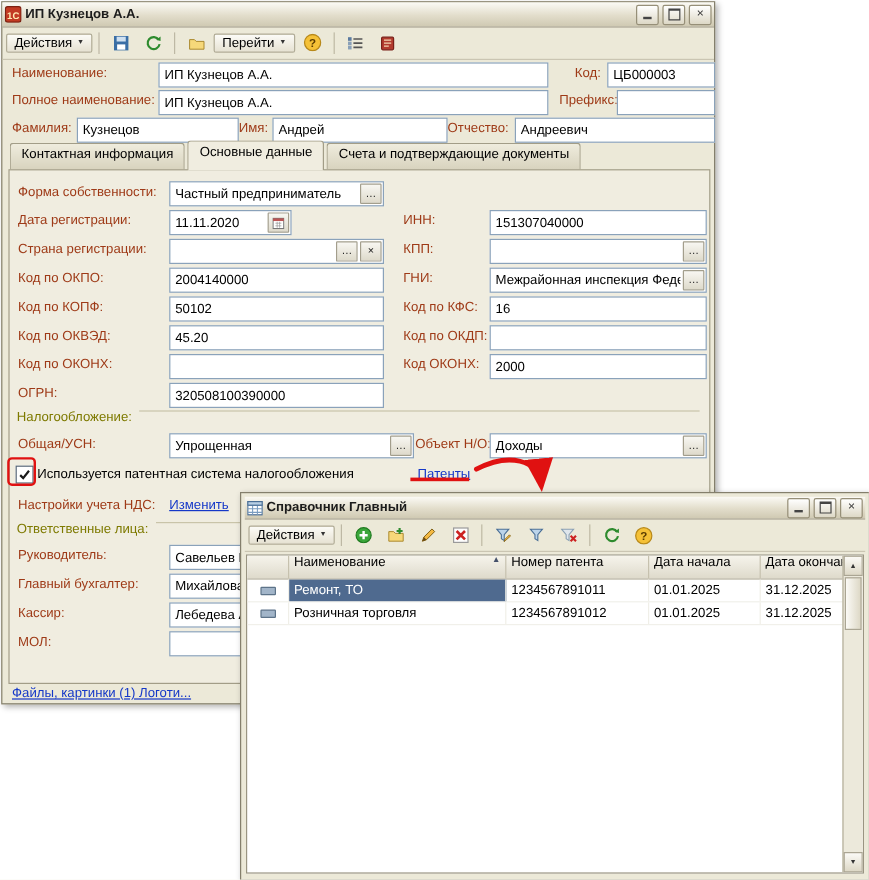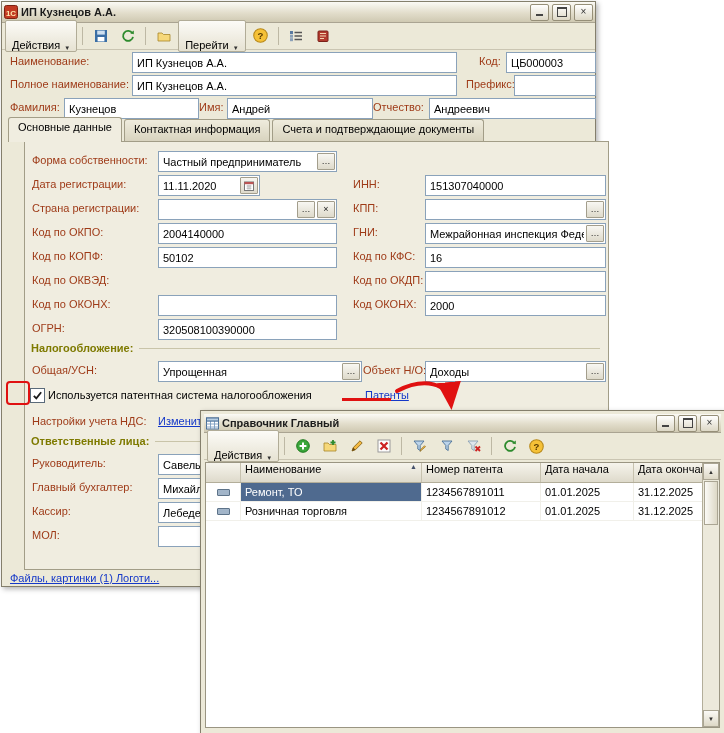--- a/index.html
+++ b/index.html
@@ -7,39 +7,39 @@
   .stage{position:relative;width:724px;height:733px;overflow:hidden;background:#fff}
 
   .window{position:absolute;background:#ece9d8;border:1px solid #847f6c;box-shadow:2px 2px 5px rgba(0,0,0,.3)}
   .titlebar{position:absolute;display:flex;align-items:center;gap:3px;background:linear-gradient(180deg,#fbfaf5 0%,#e2ddcb 55%,#cfc9b2 100%);border-bottom:1px solid #aaa492;padding:0 2px}
   .title{flex:1;font-weight:bold;font-size:11px;color:#1c1c1c;white-space:nowrap;overflow:hidden}
   .winbtn{width:17px;height:15px;flex:none;display:flex;align-items:center;justify-content:center;border:1px solid #968f78;background:linear-gradient(#fff,#ddd8c6);border-radius:2px;font-size:10px;line-height:1;color:#333}
   .gl-min{display:block;width:7px;height:2px;background:#444;margin-top:6px}
   .gl-max{display:block;width:8px;height:7px;border:1px solid #444;border-top:2px solid #444}
 
   .toolbar{position:absolute;display:flex;align-items:center;gap:2px;padding:0 3px}
-  .tbtn{display:flex;align-items:flex-end;gap:4px;height:32px;padding:0 6px;border:1px solid #b1ac97;border-radius:2px;background:linear-gradient(#fcfbf7,#e6e2d2);font-size:11px;cursor:default}
+  .tbtn{display:flex;align-items:center;gap:4px;height:16px;padding:0 6px;border:1px solid #b1ac97;border-radius:2px;background:linear-gradient(#fcfbf7,#e6e2d2);font-size:11px;cursor:default}
   .dd{font-size:6px;color:#333}
   .icbtn{width:23px;height:21px;display:flex;align-items:center;justify-content:center;border:1px solid transparent;border-radius:2px}
   .sep{width:1px;height:18px;background:#bdb8a4;margin:0 3px}
 
   .lbl{position:absolute;color:#9e3a17;white-space:nowrap}
   .blk{position:absolute;color:#000;white-space:nowrap}
   .inp{position:absolute;display:flex;align-items:center;height:19px;background:#fff;border:1px solid #8aa2ba;padding:0 1px 0 4px;font-size:11px}
   .inp .val{flex:1;white-space:nowrap;overflow:hidden}
   .mini{flex:none;width:16px;height:15px;margin-left:2px;display:flex;align-items:center;justify-content:center;border:1px solid #a39e8c;background:linear-gradient(#f8f7f2,#dedacb);font-size:9px;line-height:1;border-radius:1px;color:#222}
   .link{color:#1538c8;text-decoration:underline;cursor:pointer;white-space:nowrap}
   .alink{position:absolute}
-  .section{position:absolute;display:flex;align-items:center;gap:6px;color:#7e7a00;font-weight:bold}
+  .section{position:absolute;display:flex;gap:6px;color:#7e7a00;font-weight:normal}
   .section .rule{height:1px;background:#c9c4a9;flex:1}
 
   .tabs{position:absolute;left:6px;top:120px;display:flex;align-items:flex-end;height:20px}
   .tab{height:19px;padding:3px 9px 0;border:1px solid #a29d87;border-bottom:none;border-radius:3px 3px 0 0;background:linear-gradient(#efecdd,#d7d2bd);margin-right:2px;white-space:nowrap}
   .tab.active{background:#f0ede0;height:21px;position:relative;z-index:3}
-  .panel{position:absolute;left:22px;top:139px;width:583px;height:427px;border:1px solid #a29d87;background:#f0ede0}
+  .panel{position:absolute;left:5px;top:139px;width:583px;height:427px;border:1px solid #a29d87;background:#f0ede0}
 
   .checkbox{position:absolute;width:13px;height:13px;background:#fff;border:1px solid #5a6a7a;display:flex;align-items:center;justify-content:center}
 
   
   .pwin{left:200px;top:410px;width:523px;height:322px;z-index:10}
   .ptitle{left:3px;top:3px;right:3px;height:18px}
   .ptoolbar{left:3px;top:22px;right:3px;height:26px;border-bottom:1px solid #cac5b2}
   .ptable{position:absolute;left:4px;top:51px;right:4px;bottom:5px;background:#fff;border:1px solid #9a9582;overflow:hidden}
   .thead{display:flex;height:19px;background:linear-gradient(#f6f4ec,#dedacb);border-bottom:1px solid #b3ae9a;margin-right:16px}
   .th{display:flex;align-items:flex-start;gap:3px;padding:0 4px;border-right:1px solid #c6c1ae;overflow:hidden;white-space:nowrap}
@@ -164,22 +164,22 @@
     <span class="lbl" style="left:197px;top:99px">Имя:</span>
     <div class="inp" style="left:225px;top:96px;width:139px">
         <span class="val">Андрей</span>
       </div>
     <span class="lbl" style="left:371px;top:99px">Отчество:</span>
     <div class="inp" style="left:427px;top:96px;width:160px">
         <span class="val">Андреевич</span>
       </div>
 
     <div class="tabs">
+      <div class="tab">Контактная информация</div>
       <div class="tab active">Основные данные</div>
-      <div class="tab">Контактная информация</div>
       <div class="tab">Счета и подтверждающие документы</div>
     </div>
 
     <div class="panel">
 
       <span class="lbl" style="left:7px;top:12px">Форма собственности:</span>
       <div class="inp" style="left:133px;top:9px;width:172px">
           <span class="val">Частный предприниматель</span>
           <span class="mini">…</span>
         </div>
@@ -225,20 +225,23 @@
       <span class="lbl" style="left:7px;top:108px">Код по КОПФ:</span>
       <div class="inp" style="left:133px;top:105px;width:172px">
           <span class="val">50102</span>
         </div>
       <span class="lbl" style="left:328px;top:108px">Код по КФС:</span>
       <div class="inp" style="left:400px;top:105px;width:174px">
           <span class="val">16</span>
         </div>
 
       <span class="lbl" style="left:7px;top:132px">Код по ОКВЭД:</span>
+      <div class="inp" style="left:133px;top:129px;width:172px">
+          <span class="val">45.20</span>
+        </div>
       <span class="lbl" style="left:328px;top:132px">Код по ОКДП:</span>
       <div class="inp" style="left:400px;top:129px;width:174px">
           <span class="val"></span>
         </div>
 
       <span class="lbl" style="left:7px;top:156px">Код по ОКОНХ:</span>
       <div class="inp" style="left:133px;top:153px;width:172px">
           <span class="val"></span>
         </div>
       <span class="lbl" style="left:328px;top:156px">Код ОКОНХ:</span>

